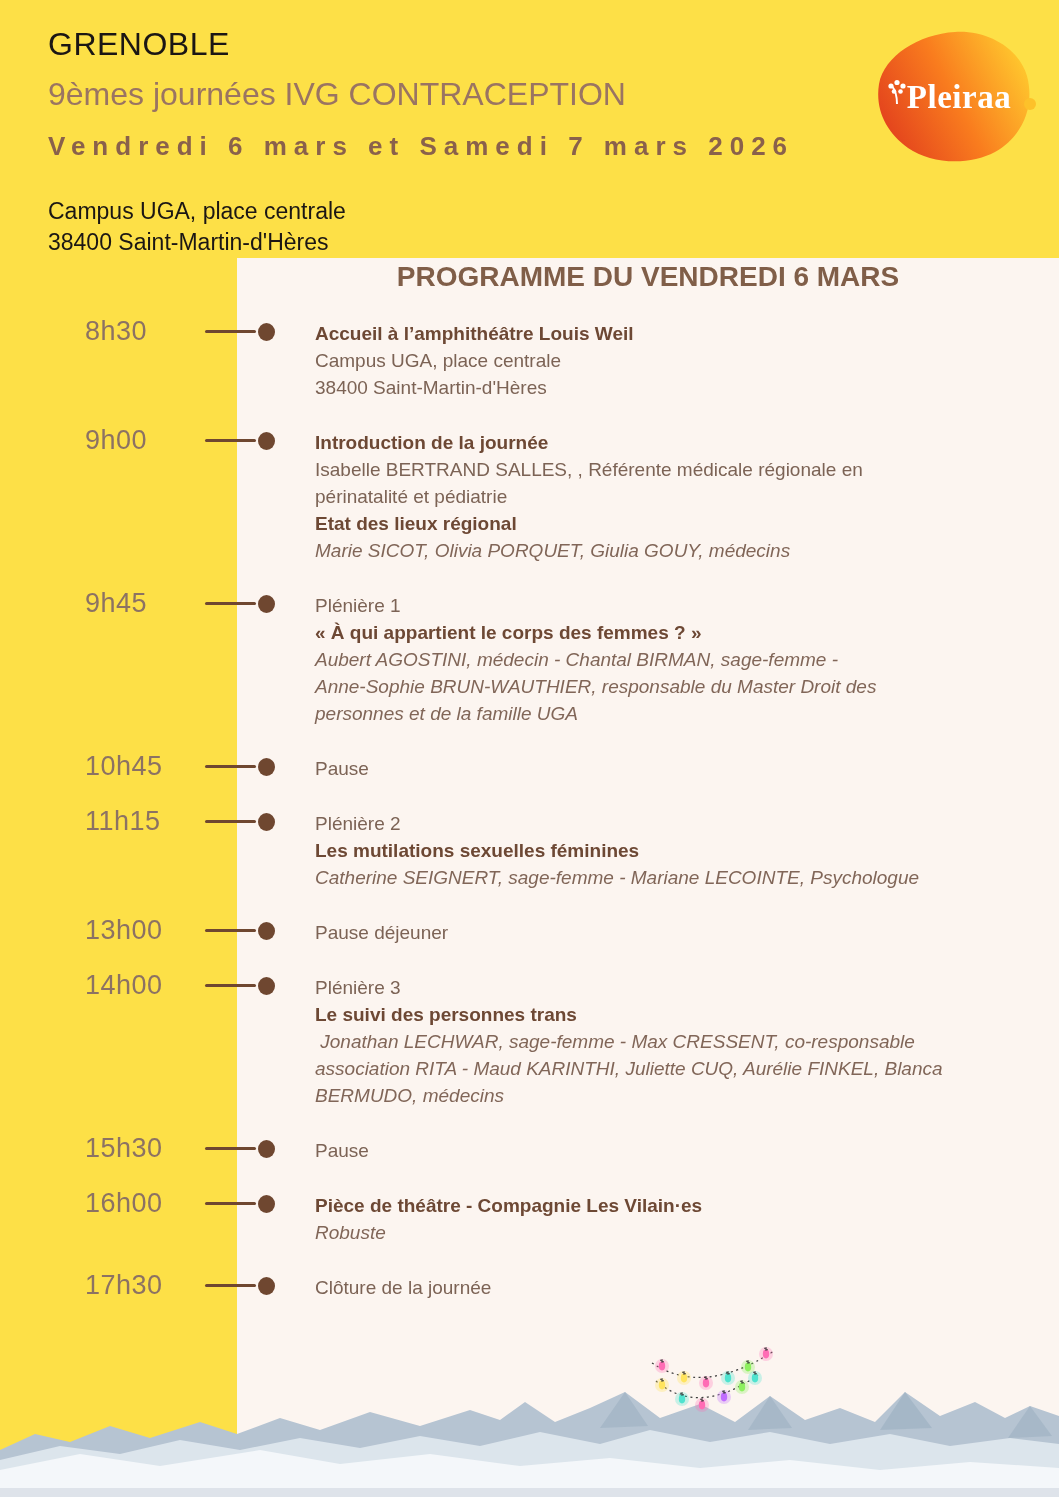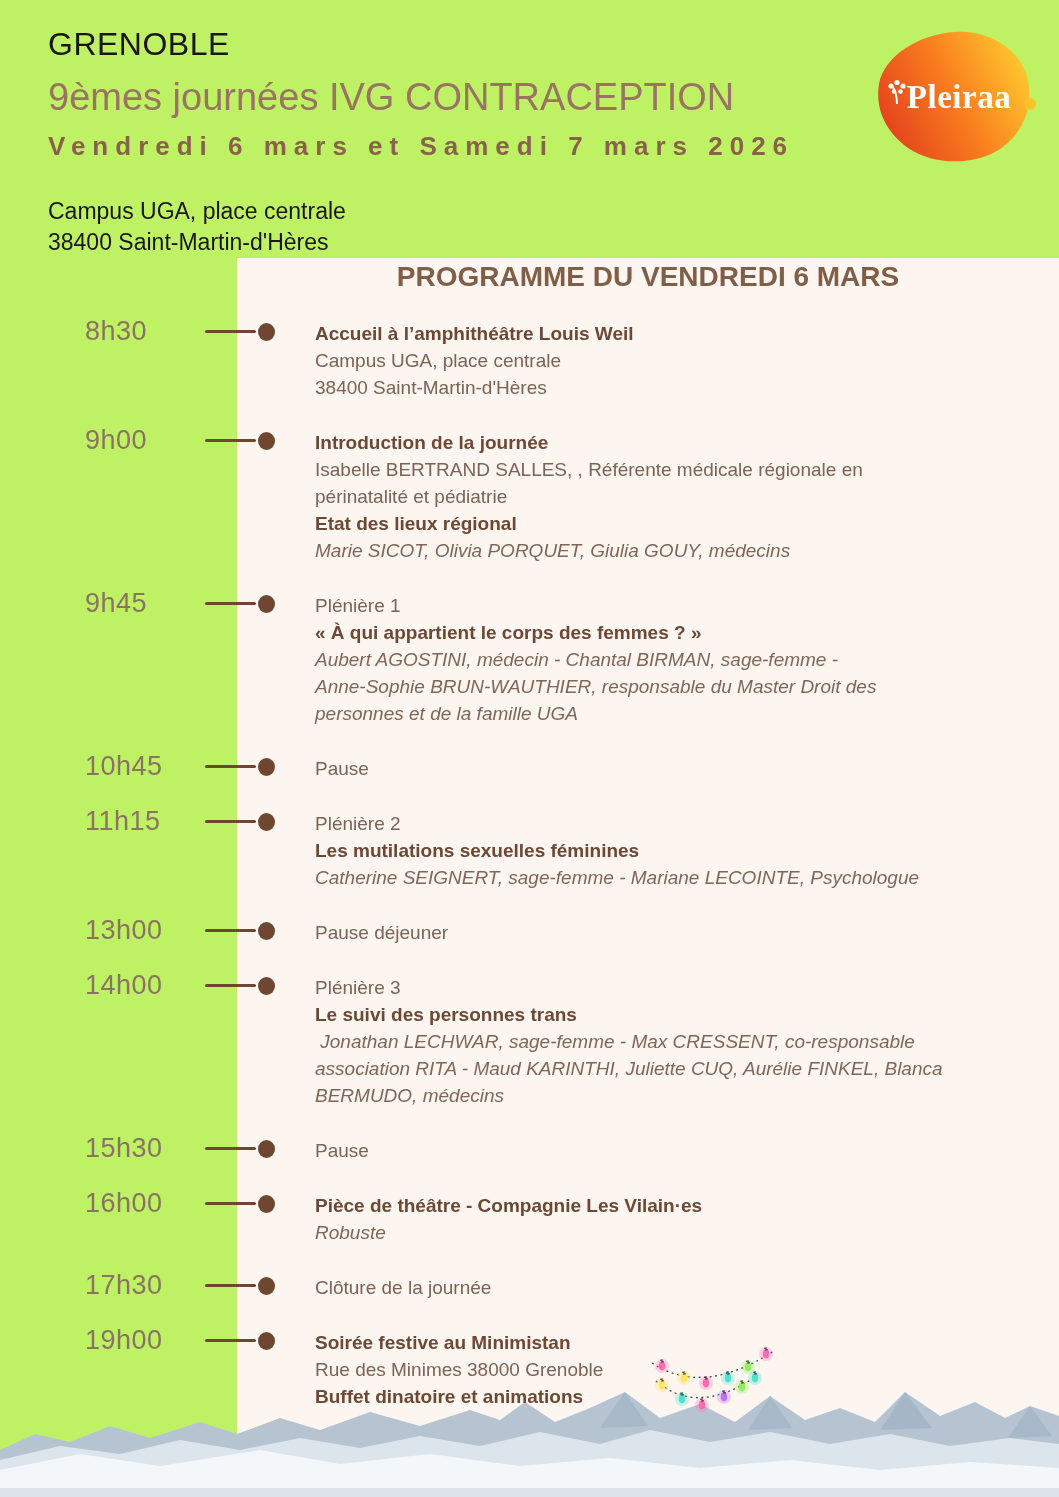--- a/index.html
+++ b/index.html
@@ -1,26 +1,26 @@
 <!DOCTYPE html>
 <html><head>
 <meta charset="utf-8">
 <style>
   html,body{margin:0;padding:0;background:#e9e2dd;}
   .page{
     position:relative;width:1059px;height:1497px;overflow:hidden;
-    background:#bef264;
+    background:#fde047;
     font-family:"Liberation Sans",sans-serif;
   }
   .panel{position:absolute;left:237px;top:258px;right:0;bottom:0;background:#fcf5f0;}
   .mountains{position:absolute;left:0;bottom:0;width:1059px;height:115px;z-index:1;}
 
   .hdr{position:absolute;left:48px;z-index:3;}
   .city{top:26px;font-size:32px;letter-spacing:.5px;color:#1b1614;}
-  .event-title{top:76px;font-size:38px;color:#9a7462;}
+  .event-title{top:76px;font-size:32px;color:#9a7462;}
   .event-dates{top:131px;font-size:26px;font-weight:700;color:#8a614b;letter-spacing:7px;}
   .addr{top:196px;font-size:23px;line-height:31px;color:#1b1614;}
 
   .logo{position:absolute;top:28px;right:22px;width:164px;height:136px;z-index:3;}
 
   .program-title{
     position:absolute;top:261px;left:237px;width:822px;box-sizing:border-box;
     text-align:center;z-index:2;
     font-size:28px;font-weight:700;color:#805e48;
   }
@@ -184,30 +184,20 @@
         </div>
       </div>
       <div class="entry">
         <span class="time">17h30</span>
         <span class="tl-line"></span>
         <span class="tl-dot"></span>
         <div>
           <div class="line regular">Clôture de la journée</div>
         </div>
       </div>
-      <div class="entry">
-        <span class="time">19h00</span>
-        <span class="tl-line"></span>
-        <span class="tl-dot"></span>
-        <div>
-          <div class="line bold">Soirée festive au Minimistan</div>
-          <div class="line regular">Rue des Minimes 38000 Grenoble</div>
-          <div class="line bold">Buffet dinatoire et animations</div>
-        </div>
-      </div>
     </div>
 
   <svg class="lights" viewBox="0 0 132 76" aria-hidden="true">
     <path d="M4,22 Q55,56 126,10" fill="none" stroke="#3a3a3a" stroke-width="1.2" stroke-dasharray="2,3.5"></path>
     <path d="M8,40 Q50,76 110,34" fill="none" stroke="#3a3a3a" stroke-width="1.2" stroke-dasharray="2,3.5"></path>
     <g>
       <g transform="translate(14,25)">
           <circle r="7" fill="#ff6cb5" opacity="0.28"></circle>
           <ellipse rx="3.2" ry="4.4" fill="#ff6cb5"></ellipse>
           <path d="M-2,-6 L2,-4 M0,-7 L0,-3" stroke="#333" stroke-width="0.9"></path>

